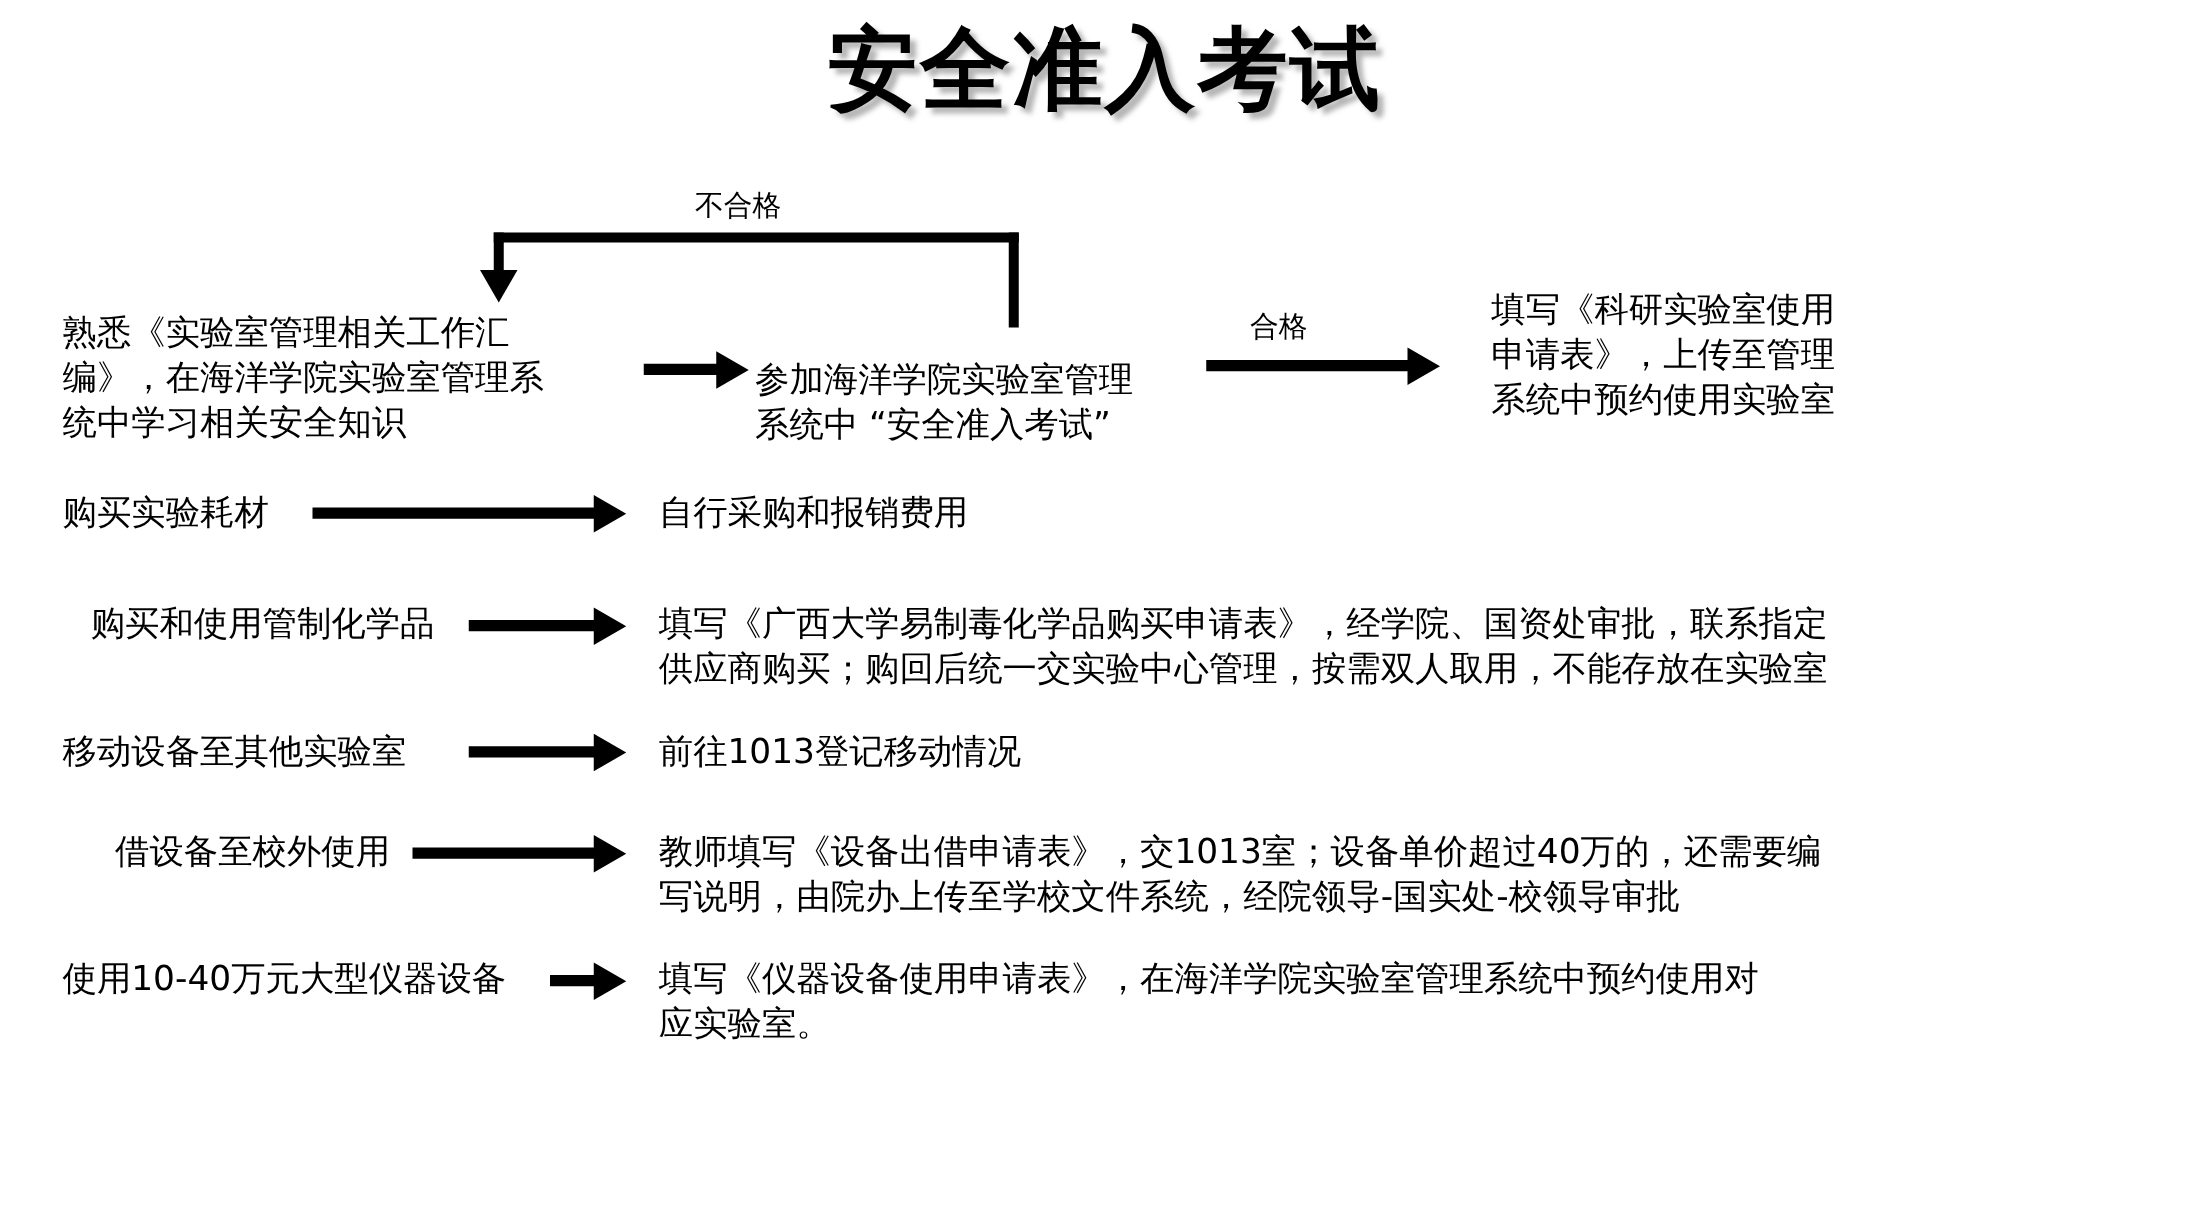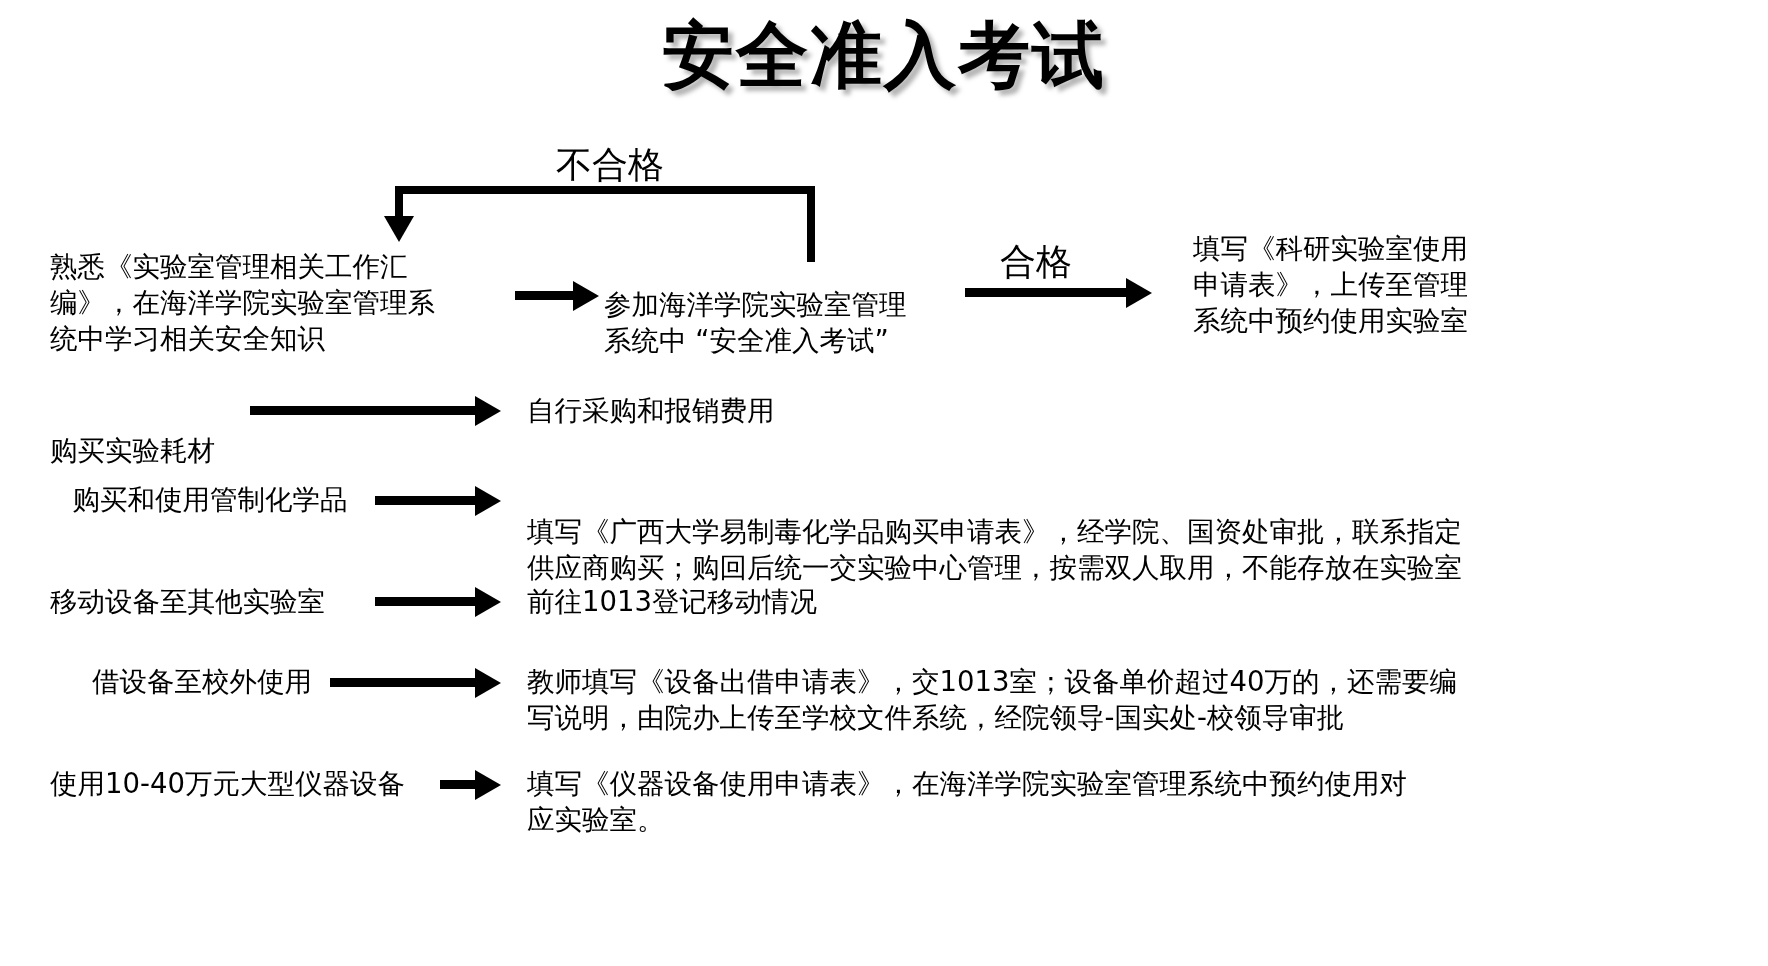--- a/index.html
+++ b/index.html
@@ -67,21 +67,21 @@
     border-top: 8px solid #000;
   }
   .line-v {
     position: absolute;
     width: 0;
     border-left: 8px solid #000;
   }
 
   .label {
     position: absolute;
-    font-size: 36px;
+    font-size: 23px;
     line-height: 34px;
     white-space: nowrap;
   }
 </style>
 </head>
 <body>
 
 <div class="title">安全准入考试</div>
 
 <div>
@@ -111,33 +111,33 @@
 <div class="label" style="left:1000px; top:245px;">合格</div>
 <div>
   <div class="arrow-h" style="left:965px; top:288px; width:165px;"></div>
   <div class="arrow-head-r" style="left:1126px; top:278px;"></div>
 </div>
 
 <div class="txt" style="left:1193px; top:230px; width:330px;">填写《科研实验室使用
 申请表》，上传至管理
 系统中预约使用实验室</div>
 
-<div class="txt" style="left:50px; top:392px; width:220px;margin-top:40px;">购买实验耗材</div>
+<div class="txt" style="left:50px; top:392px; width:220px;">购买实验耗材</div>
 <div>
   <div class="arrow-h" style="left:250px; top:406px; width:228px;"></div>
   <div class="arrow-head-r" style="left:475px; top:396px;"></div>
 </div>
 <div class="txt" style="left:527px; top:392px; width:400px;">自行采购和报销费用</div>
 
 <div class="txt" style="left:50px; top:481px; width:320px;text-align:center;">购买和使用管制化学品</div>
 <div>
   <div class="arrow-h" style="left:375px; top:496px; width:103px;"></div>
   <div class="arrow-head-r" style="left:475px; top:486px;"></div>
 </div>
-<div class="txt" style="left:527px; top:481px; width:1215px;margin-top:32px;">填写《广西大学易制毒化学品购买申请表》，经学院、国资处审批，联系指定
+<div class="txt" style="left:527px; top:481px; width:1215px;">填写《广西大学易制毒化学品购买申请表》，经学院、国资处审批，联系指定
 供应商购买；购回后统一交实验中心管理，按需双人取用，不能存放在实验室</div>
 
 <div class="txt" style="left:50px; top:583px; width:320px;">移动设备至其他实验室</div>
 <div>
   <div class="arrow-h" style="left:375px; top:597px; width:103px;"></div>
   <div class="arrow-head-r" style="left:475px; top:587px;"></div>
 </div>
 <div class="txt" style="left:527px; top:583px; width:420px;">前往1013登记移动情况</div>
 
 <div class="txt" style="left:62px; top:663px; width:280px;text-align:center;">借设备至校外使用</div>

